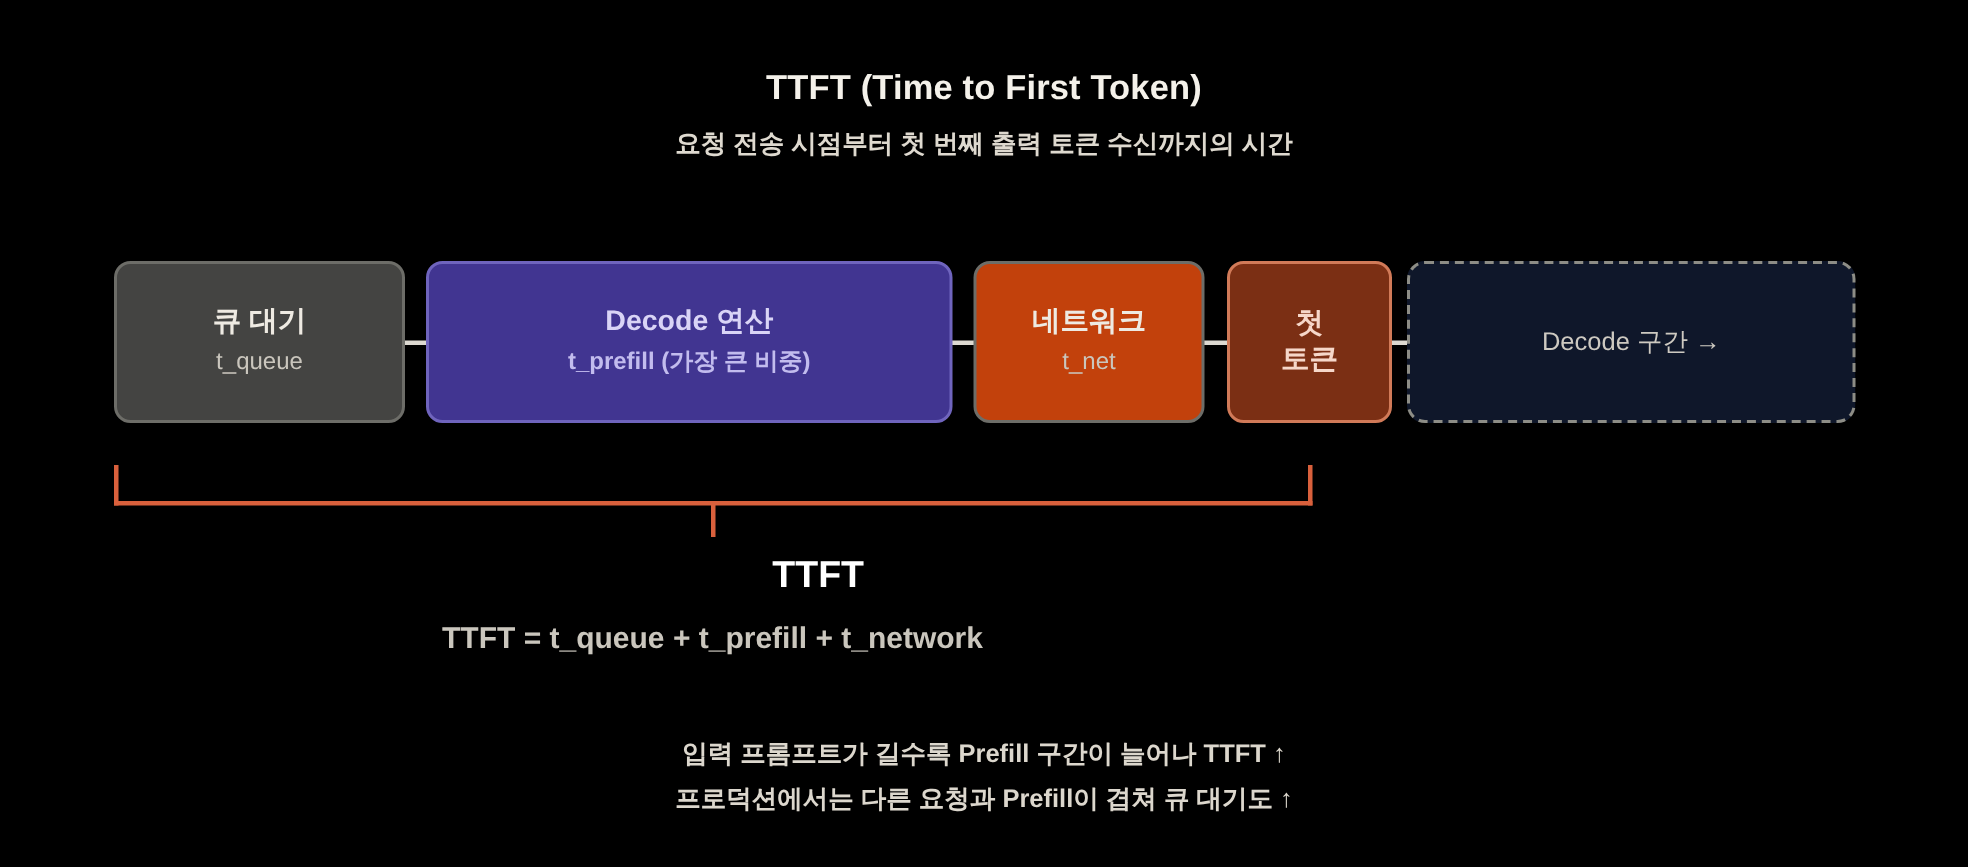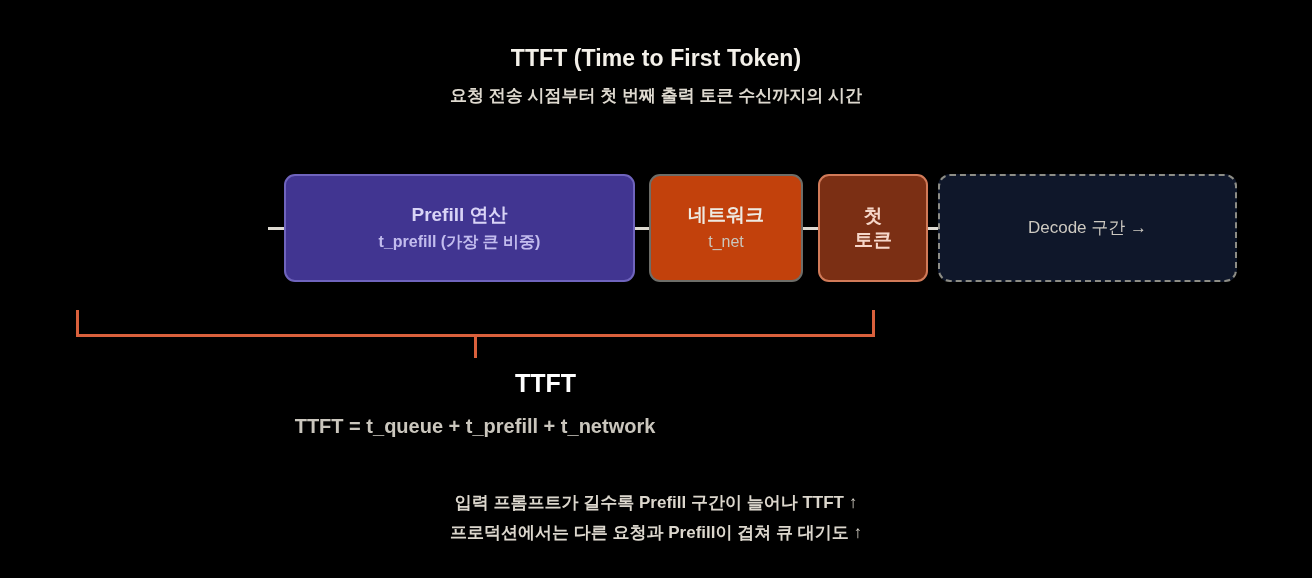--- a/index.html
+++ b/index.html
@@ -202,23 +202,27 @@
 <div class="stage">
 
   <div class="title">TTFT (Time to First Token)</div>
   <div class="subtitle">요청 전송 시점부터 첫 번째 출력 토큰 수신까지의 시간</div>
 
   <div class="connector" style="left:268px; width:18px;"></div>
   <div class="connector" style="left:633px; width:18px;"></div>
   <div class="connector" style="left:801px; width:19px;"></div>
   <div class="connector" style="left:926px; width:310px;"></div>
 
+  <div class="box box-queue">
+    <div class="b-title">큐 대기</div>
+    <div class="b-sub">t_queue</div>
+  </div>
 
   <div class="box box-prefill">
-    <div class="b-title">Prefill 연산</div>
+    <div class="b-title">Decode 연산</div>
     <div class="b-sub">t_prefill (가장 큰 비중)</div>
   </div>
 
   <div class="box box-net">
     <div class="b-title">네트워크</div>
     <div class="b-sub">t_net</div>
   </div>
 
   <div class="box box-token">
     <div class="b-title" style="white-space:pre-line;">첫

